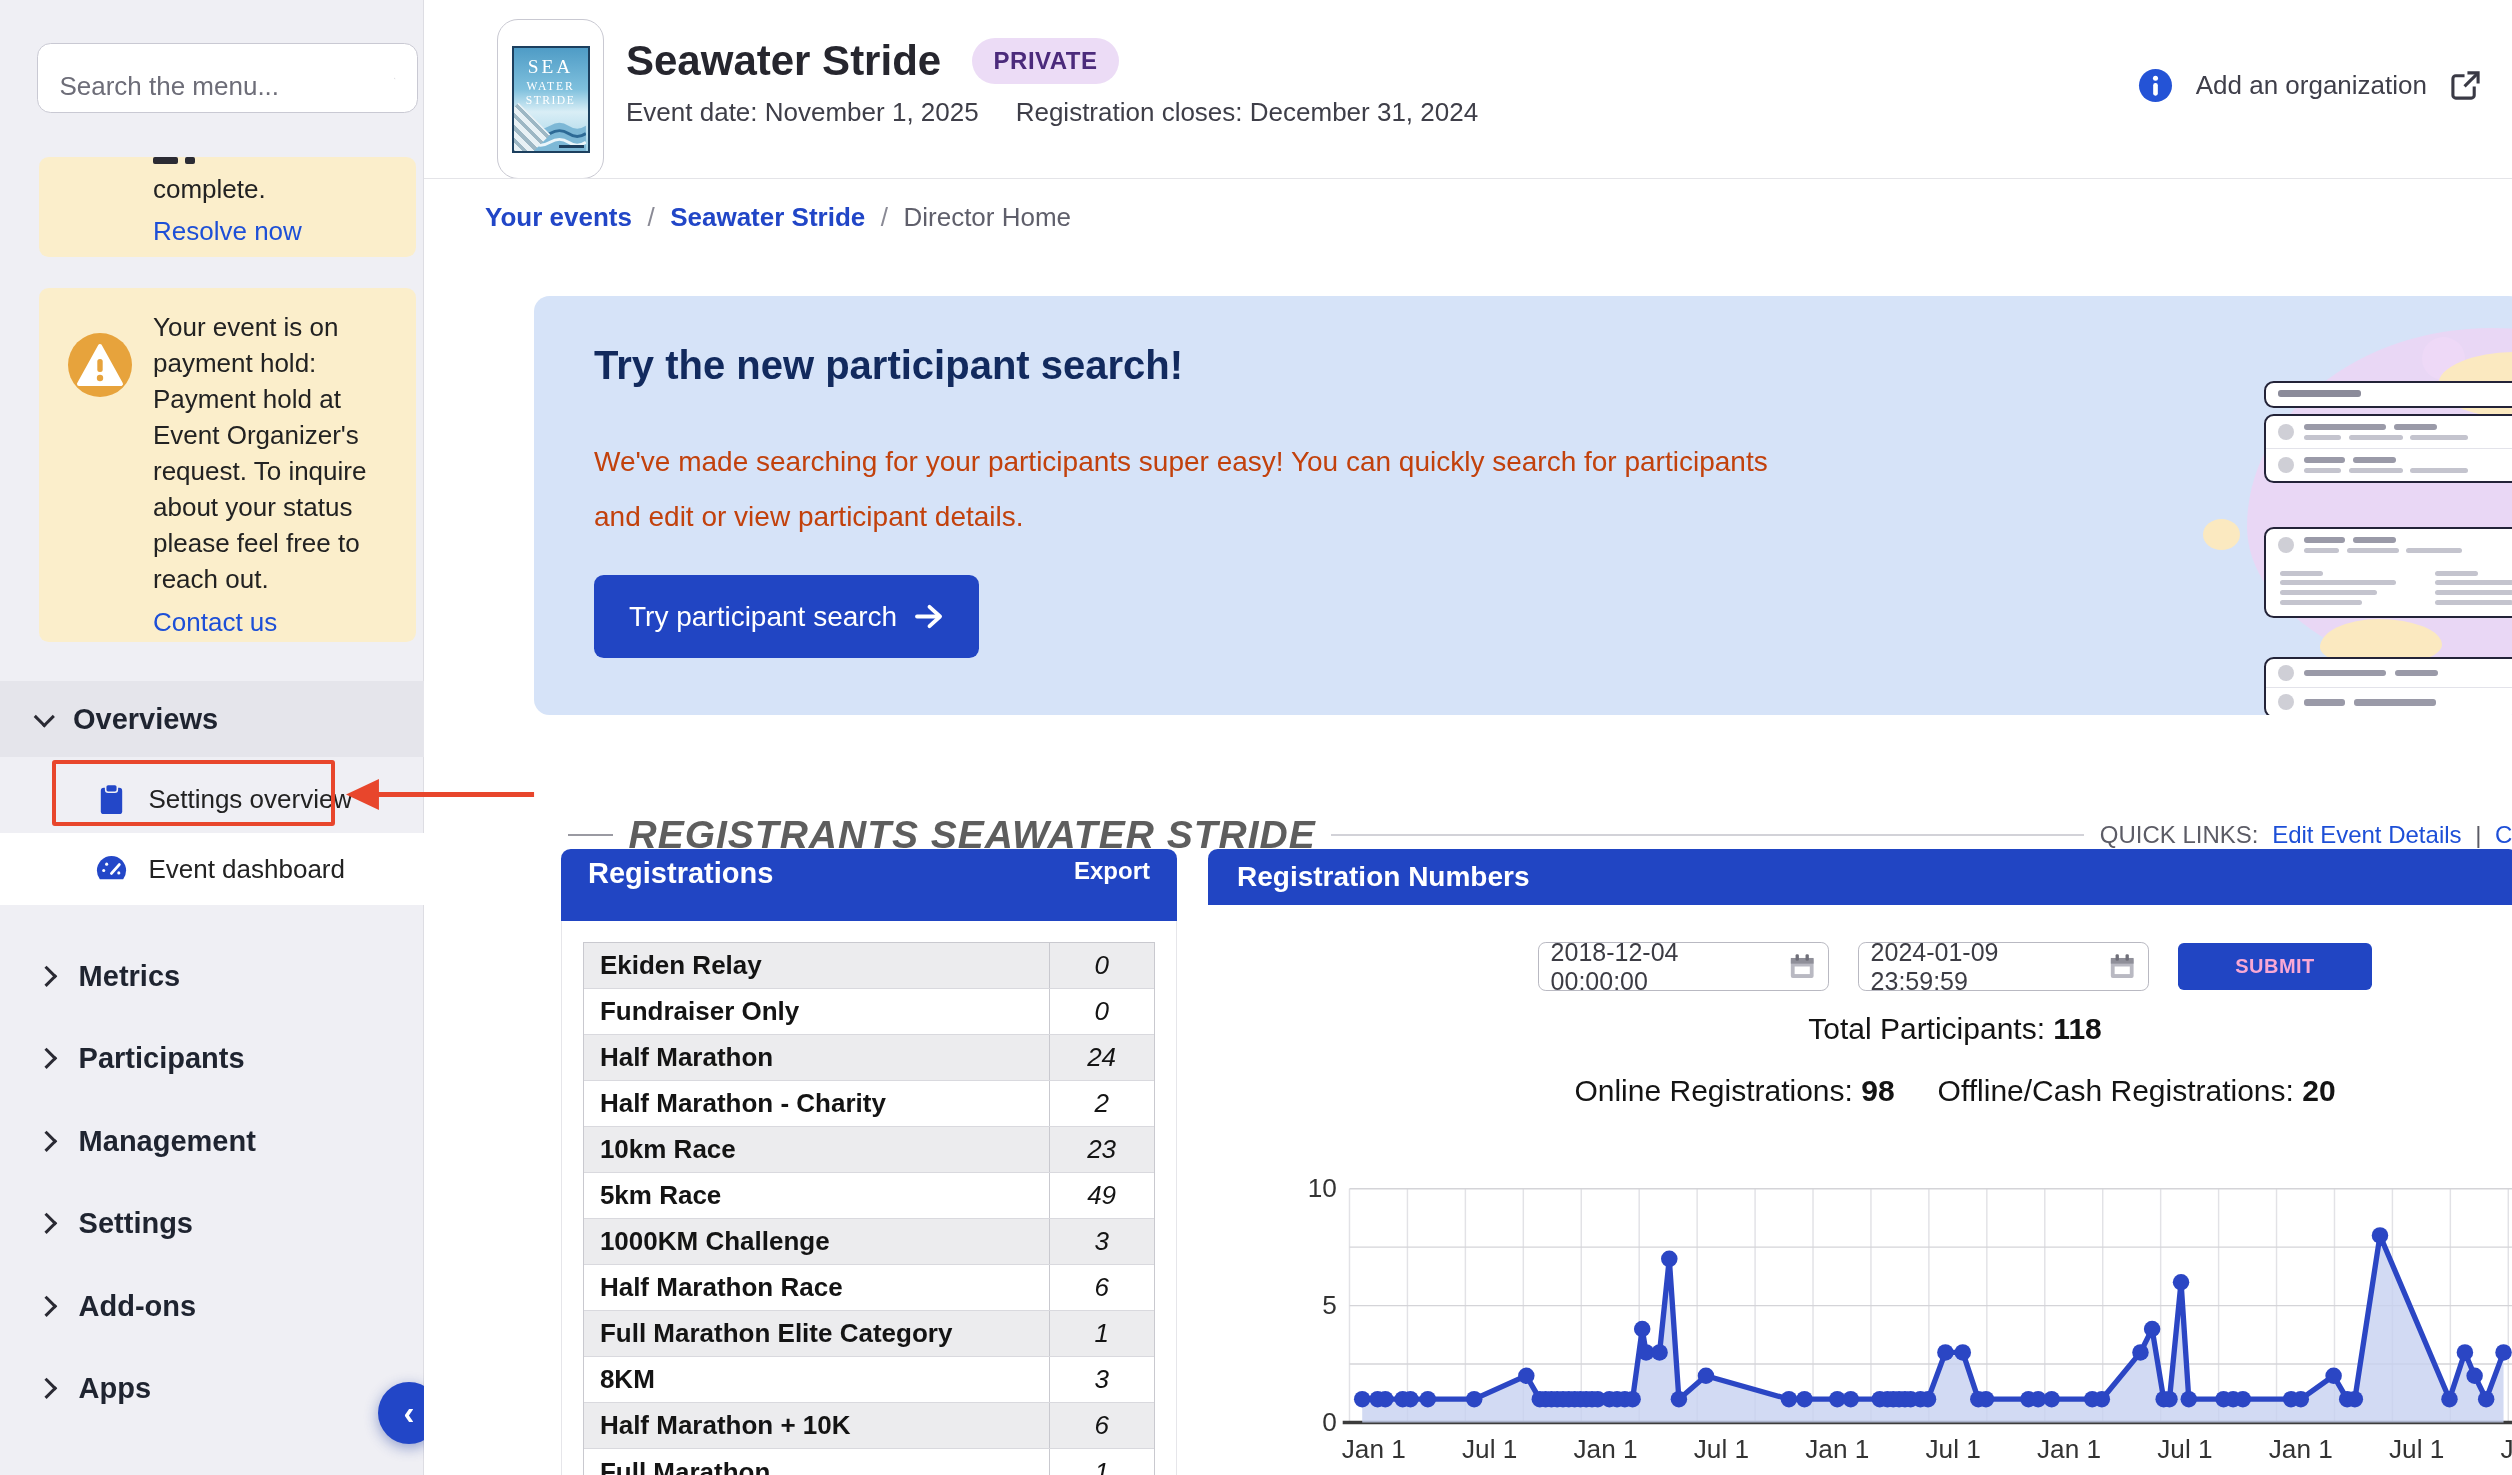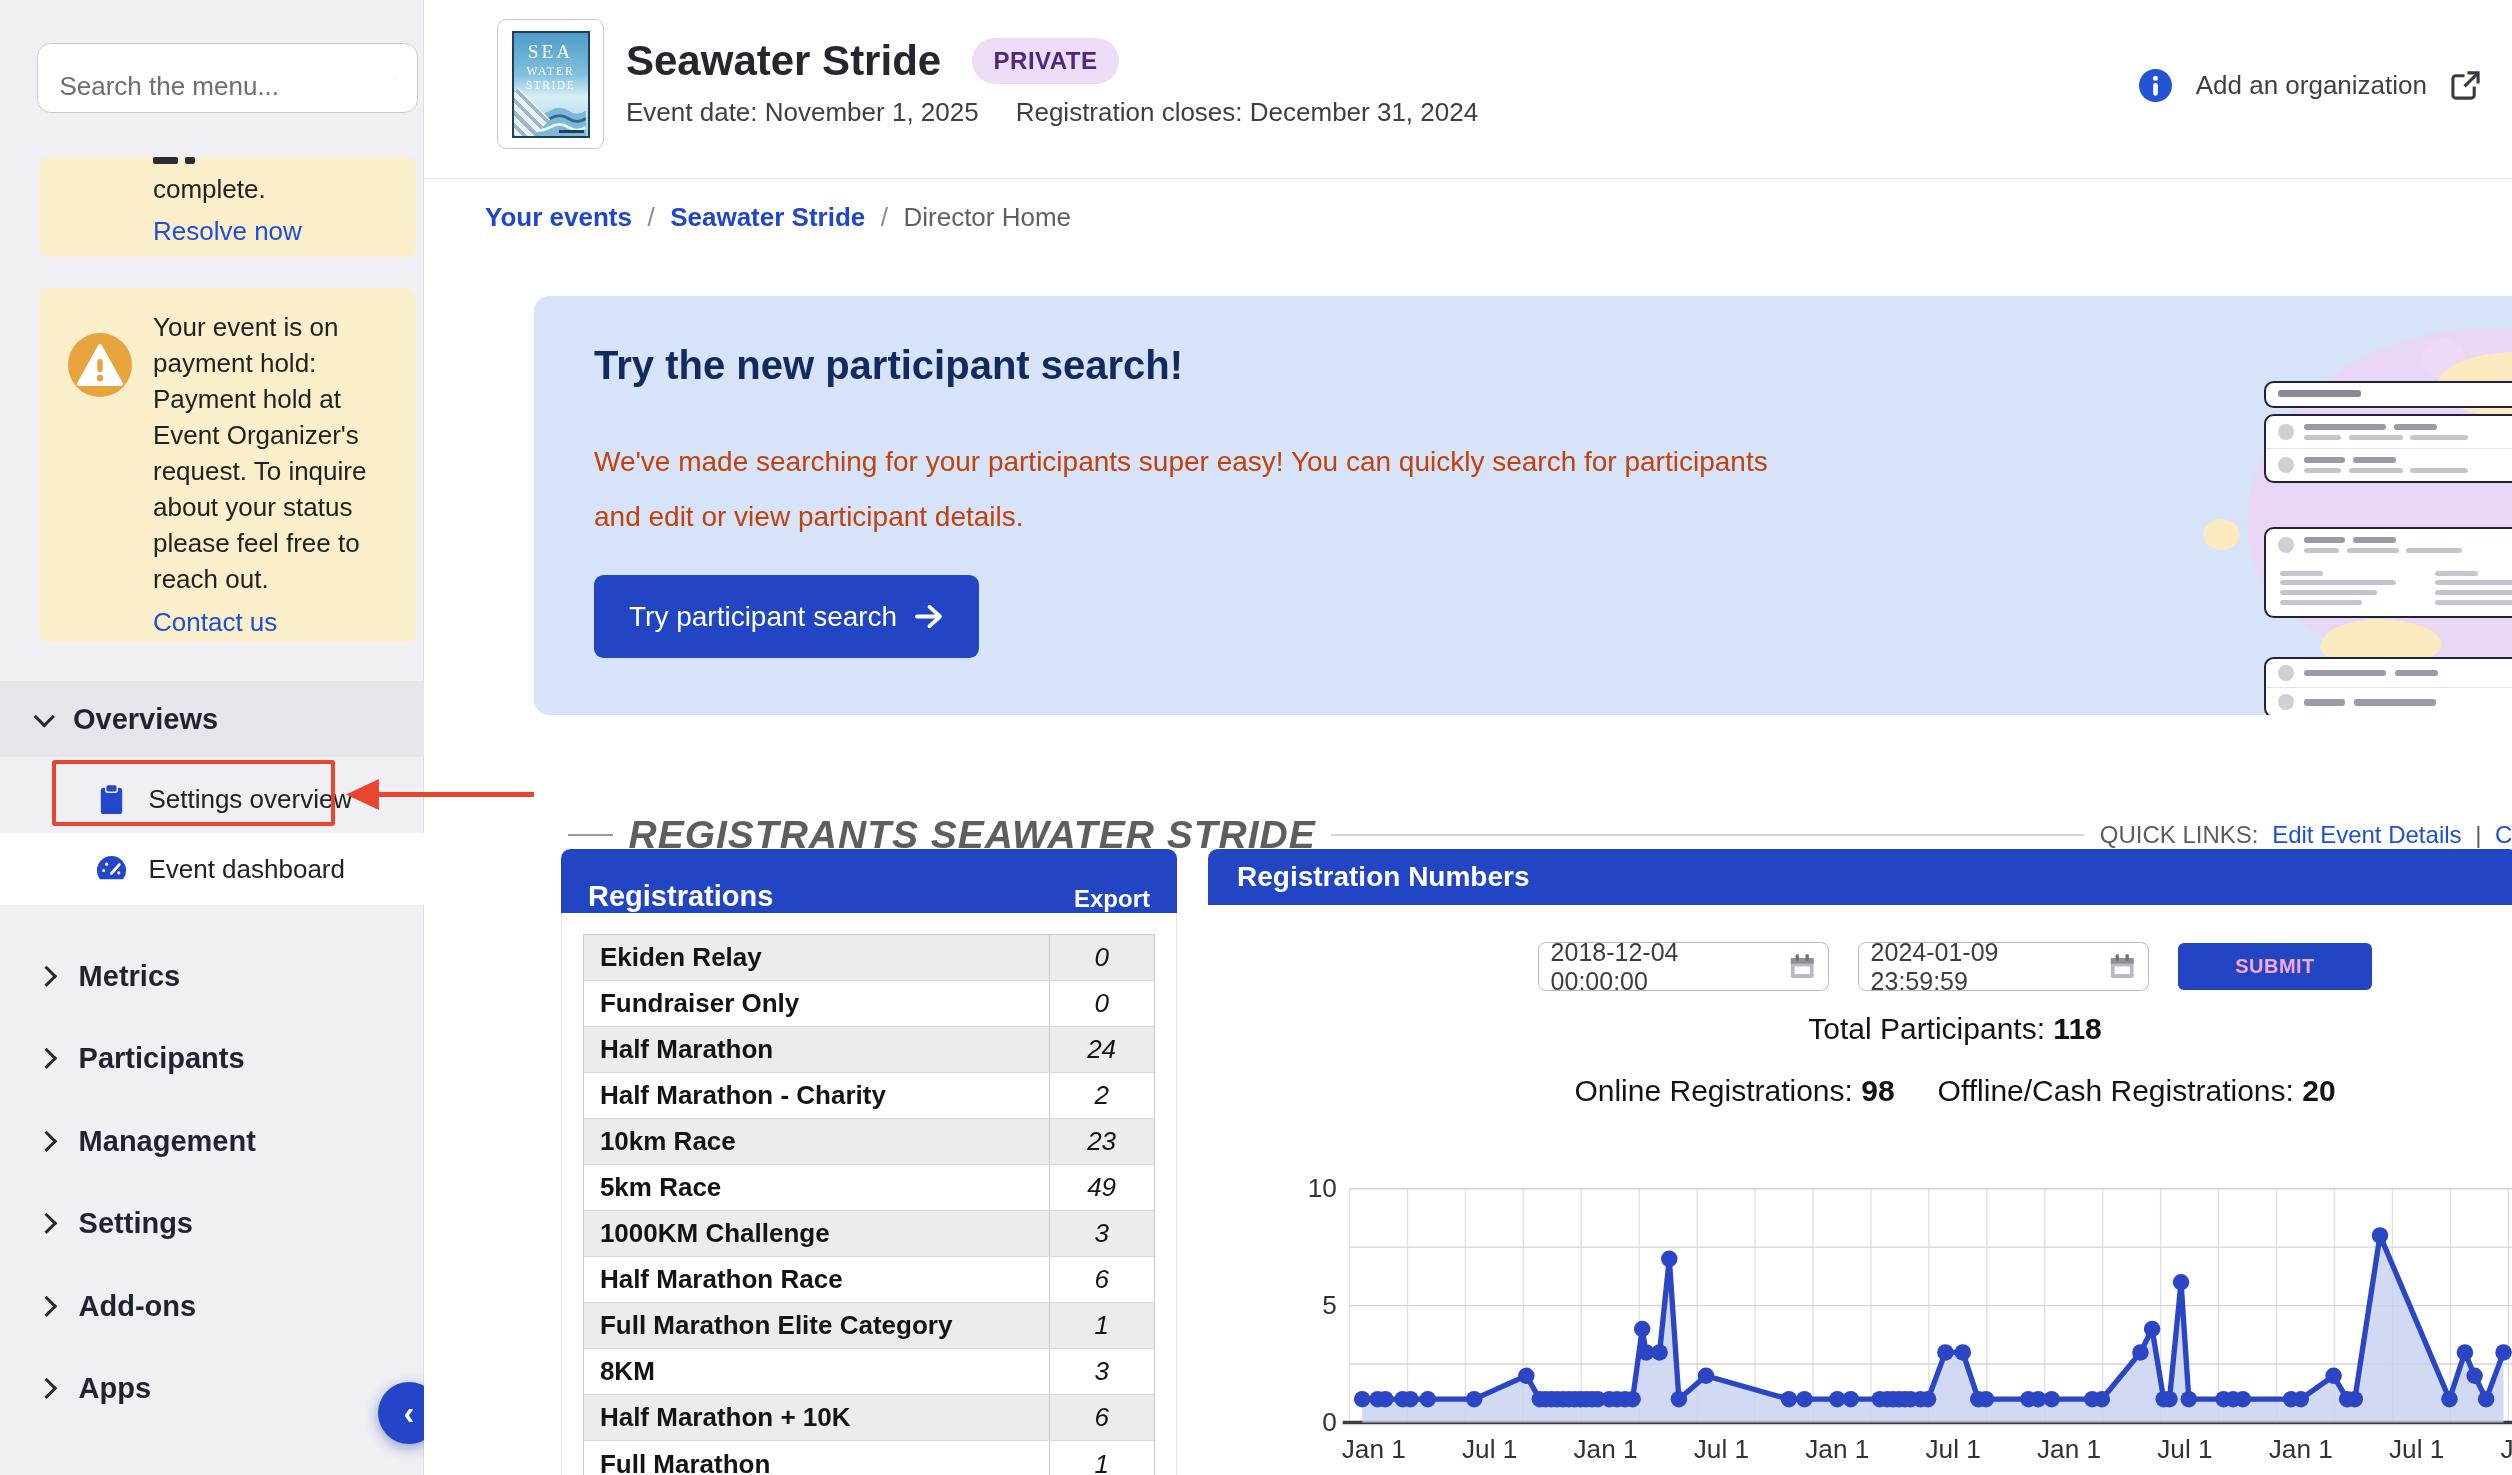--- a/index.html
+++ b/index.html
@@ -42,22 +42,22 @@
     background:#2246c7; border:none; color:#fff; font-size:33px; font-weight:bold;
     box-shadow:0 3.9px 13.6px rgba(30,60,160,.45); cursor:pointer; line-height:58px; }
 
   
   .anno-box { position:absolute; left:52px; top:760px; width:283px; height:66px;
     border:4.4px solid #e8462c; border-radius:2.9px; z-index:40; pointer-events:none; }
   .anno-arrow { position:absolute; left:346px; top:771px; width:190px; height:47px; z-index:40; pointer-events:none; }
 
   
   .main { position:absolute; left:424px; top:0; width:2088px; height:1476px; background:#fff; }
-  .logo-card { position:absolute; left:73px; top:19.4px; width:107px; height:130px; background:#fff;
-    border:1.9px solid #c9c9d2; border-radius:9px; display:flex; align-items:center; justify-content:center; }
+  .logo-card { position:absolute; left:73px; top:19.4px; width:107px; height:160px; background:#fff;
+    border:1.9px solid #c9c9d2; border-radius:21px; display:flex; align-items:center; justify-content:center; }
   .poster { width:78px; height:107px; border:2.9px solid #1c3f5e; position:relative; overflow:hidden;
     background:linear-gradient(180deg,#4f9cc6 0%,#7fc0dd 40%,#d9eef6 62%,#9fd2e6 100%);
     font-family:"Liberation Serif","DejaVu Serif",serif; color:#fff; text-align:center; }
   .poster .l1 { font-size:19.4px; letter-spacing:2.9px; margin-top:7.8px; }
   .poster .l2 { font-size:11.6px; letter-spacing:1.9px; margin-top:1.9px; }
   .poster .l3 { font-size:11.6px; letter-spacing:1.5px; margin-top:1px; }
   .poster svg.waves { position:absolute; bottom:0; left:0; }
   .poster .ribbon { position:absolute; left:-17.5px; bottom:-5.8px; width:45px; height:45px; transform:rotate(45deg);
     background:repeating-linear-gradient(0deg,#e8f1f5 0 4.9px,#9db7c4 4.9px 8.7px); }
   .poster .tagline { position:absolute; right:3.9px; bottom:2.9px; width:25px; height:2.9px; background:#1c3f5e; }
@@ -100,22 +100,22 @@
   
   .section-head { position:absolute; left:144px; top:813px; width:1971px; display:flex; align-items:center; gap:15.5px; }
   .dash { width:45px; height:1.9px; background:#9a9aa2; }
   .sec-title { font-size:39px; font-style:italic; font-weight:600; color:#5e5e5e; letter-spacing:1px; white-space:nowrap; }
   .sec-line { flex:1; height:1.9px; background:#d2d2d8; }
   .quick { font-size:24px; color:#5c5c66; white-space:nowrap; display:flex; gap:13.6px; align-items:center; }
   .quick a { color:#1d4fd7; text-decoration:none; cursor:pointer; }
 
   
   .reg-panel { position:absolute; left:137px; top:849px; width:616px; height:641px; }
-  .panel-hdr { height:64px; background:#2145c3; border-radius:9.7px 9.7px 0 0; color:#fff;
-    display:flex; align-items:flex-end; justify-content:space-between; padding:0 27px; }
+  .panel-hdr { height:72px; background:#2145c3; border-radius:9.7px 9.7px 0 0; color:#fff;
+    display:flex; align-items:flex-start; justify-content:space-between; padding:8px 27px; }
   .panel-hdr .t { font-size:29px; font-weight:bold; }
   .panel-hdr .x { font-size:24px; font-weight:bold; cursor:pointer; }
   .reg-body { background:#fff; border:1px solid #e6e6ea; border-top:none; padding:21.4px; height:580px; }
   .t-wrap { border:1px solid #c9c9cf; }
   .t-row { display:flex; height:46px; align-items:center; border-bottom:1px solid #d9d9de; }
   .t-row:last-child { border-bottom:none; }
   .t-row.odd { background:#ececee; }
   .t-row.even { background:#fff; }
   .t-name { flex:1; font-size:26px; font-weight:bold; color:#141414; padding-left:15.5px; }
   .t-val { width:105px; text-align:center; font-size:26px; font-style:italic; color:#141414;

